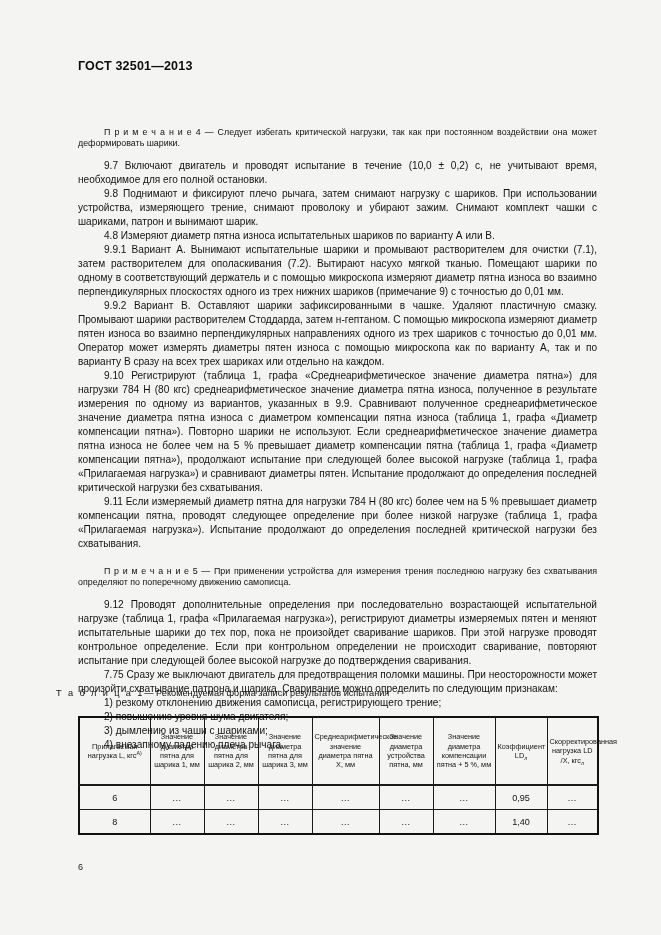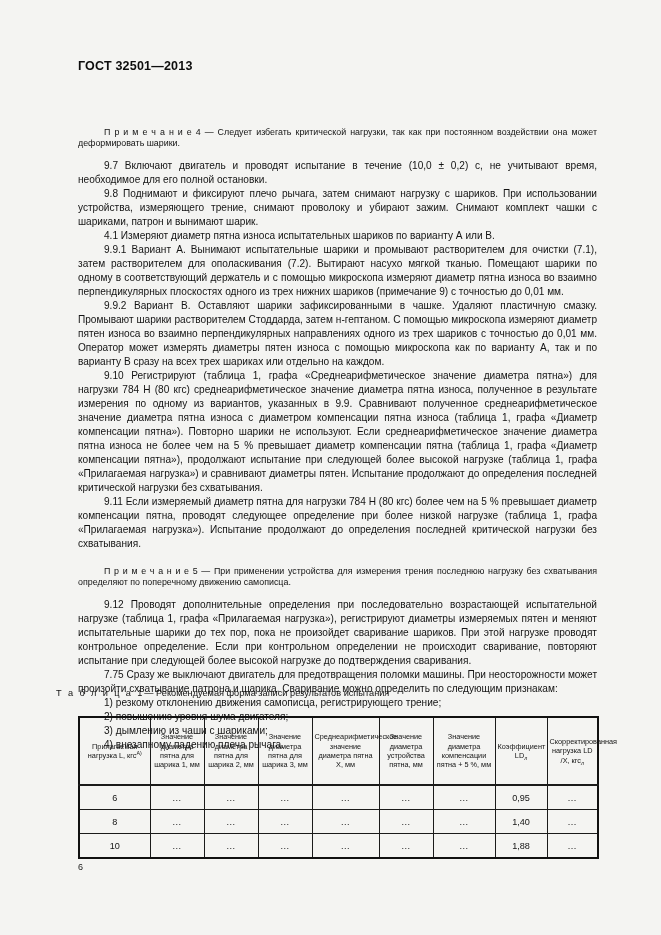--- a/index.html
+++ b/index.html
@@ -142,21 +142,21 @@
 <div class="page">
 
   <div class="header">ГОСТ 32501—2013</div>
 
   <div class="content">
 
     <p class="note">П р и м е ч а н и е  4 — Следует избегать критической нагрузки, так как при постоянном воздействии она может деформировать шарики.</p>
 
     <p class="body">9.7 Включают двигатель и проводят испытание в течение (10,0 ± 0,2) с, не учитывают время, необходимое для его полной остановки.</p>
     <p class="body">9.8 Поднимают и фиксируют плечо рычага, затем снимают нагрузку с шариков. При использовании устройства, измеряющего трение, снимают проволоку и убирают зажим. Снимают комплект чашки с шариками, патрон и вынимают шарик.</p>
-    <p class="body">4.1 Измеряют диаметр пятна износа испытательных шариков по варианту А или В.</p>
+    <p class="body">4.8 Измеряют диаметр пятна износа испытательных шариков по варианту А или В.</p>
     <p class="body">9.9.1 Вариант А. Вынимают испытательные шарики и промывают растворителем для очистки (7.1), затем растворителем для ополаскивания (7.2). Вытирают насухо мягкой тканью. Помещают шарики по одному в соответствующий держатель и с помощью микроскопа измеряют диаметр пятна износа во взаимно перпендикулярных плоскостях одного из трех нижних шариков (примечание 9) с точностью до 0,01 мм.</p>
     <p class="body">9.9.2 Вариант В. Оставляют шарики зафиксированными в чашке. Удаляют пластичную смазку. Промывают шарики растворителем Стоддарда, затем н-гептаном. С помощью микроскопа измеряют диаметр пятен износа во взаимно перпендикулярных направлениях одного из трех шариков с точностью до 0,01 мм. Оператор может измерять диаметры пятен износа с помощью микроскопа как по варианту А, так и по варианту В сразу на всех трех шариках или отдельно на каждом.</p>
     <p class="body">9.10 Регистрируют (таблица 1, графа «Среднеарифметическое значение диаметра пятна») для нагрузки 784 Н (80 кгс) среднеарифметическое значение диаметра пятна износа, полученное в результате измерения по одному из вариантов, указанных в 9.9. Сравнивают полученное среднеарифметическое значение диаметра пятна износа с диаметром компенсации пятна износа (таблица 1, графа «Диаметр компенсации пятна»). Повторно шарики не используют. Если среднеарифметическое значение диаметра пятна износа не более чем на 5 % превышает диаметр компенсации пятна (таблица 1, графа «Диаметр компенсации пятна»), продолжают испытание при следующей более высокой нагрузке (таблица 1, графа «Прилагаемая нагрузка») и сравнивают диаметры пятен. Испытание продолжают до определения последней критической нагрузки без схватывания.</p>
     <p class="body">9.11 Если измеряемый диаметр пятна для нагрузки 784 Н (80 кгс) более чем на 5 % превышает диаметр компенсации пятна, проводят следующее определение при более низкой нагрузке (таблица 1, графа «Прилагаемая нагрузка»). Испытание продолжают до определения последней критической нагрузки без схватывания.</p>
 
     <p class="note">П р и м е ч а н и е  5 — При применении устройства для измерения трения последнюю нагрузку без схватывания определяют по поперечному движению самописца.</p>
 
     <p class="body">9.12 Проводят дополнительные определения при последовательно возрастающей испытательной нагрузке (таблица 1, графа «Прилагаемая нагрузка»), регистрируют диаметры измеряемых пятен и меняют испытательные шарики до тех пор, пока не произойдет сваривание шариков. При этой нагрузке проводят контрольное определение. Если при контрольном определении не происходит сваривание, повторяют испытание при следующей более высокой нагрузке до подтверждения сваривания.</p>
     <p class="body">7.75 Сразу же выключают двигатель для предотвращения поломки машины. При неосторожности может произойти схватывание патрона и шарика. Сваривание можно определить по следующим признакам:</p>
 
@@ -212,29 +212,18 @@
         <td>8</td>
         <td class="dots">...</td>
         <td class="dots">...</td>
         <td class="dots">...</td>
         <td class="dots">...</td>
         <td class="dots">...</td>
         <td class="dots">...</td>
         <td>1,40</td>
         <td class="dots">...</td>
       </tr>
-      <tr>
-        <td>10</td>
-        <td class="dots">...</td>
-        <td class="dots">...</td>
-        <td class="dots">...</td>
-        <td class="dots">...</td>
-        <td class="dots">...</td>
-        <td class="dots">...</td>
-        <td>1,88</td>
-        <td class="dots">...</td>
-      </tr>
     </tbody>
   </table>
 
   <div class="pagenum">6</div>
 
 </div>
 
 </body></html>

